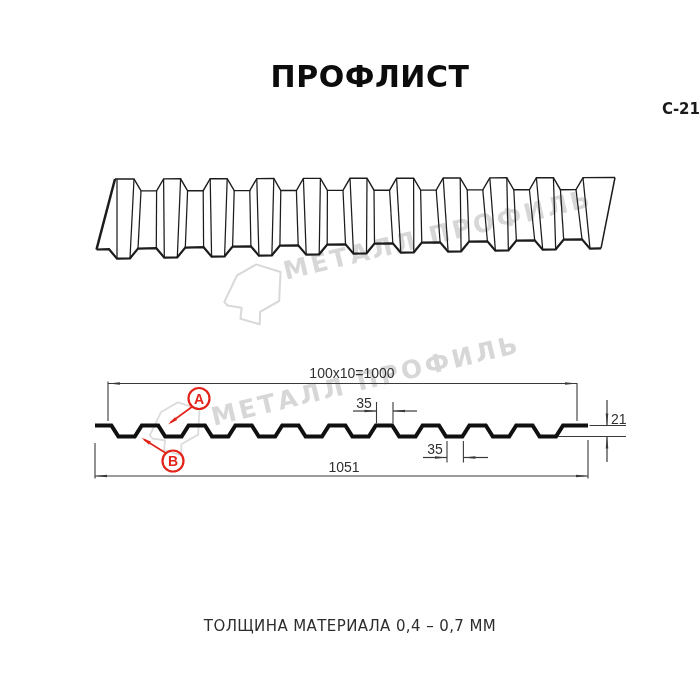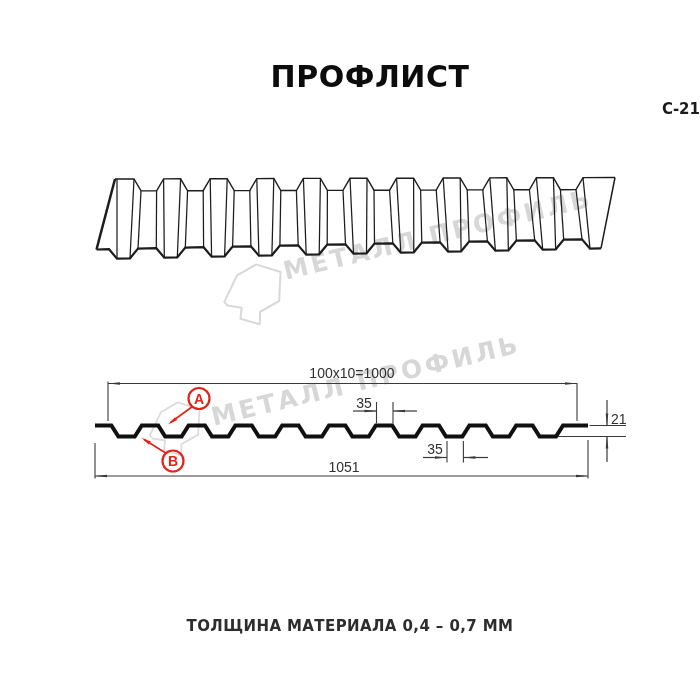--- a/index.html
+++ b/index.html
@@ -3,21 +3,21 @@
 <meta charset="utf-8">
 <style>
   html,body{margin:0;padding:0;background:#ffffff;}
   #page{position:relative;width:700px;height:700px;background:#ffffff;overflow:hidden;
         font-family:"DejaVu Sans",sans-serif;}
   .title{position:absolute;top:60px;left:0;width:700px;text-align:center;
          font-size:30px;font-weight:700;letter-spacing:.5px;color:#0c0c0c;line-height:34px;padding-left:20px;}
   .subtitle{position:absolute;top:100px;left:0;width:700px;text-align:right;
          font-size:15px;font-weight:600;color:#1a1a1a;line-height:18px;}
   .footer{position:absolute;top:616px;left:0;width:700px;text-align:center;
-         font-size:15px;font-weight:700;letter-spacing:.4px;color:#2d2d2d;line-height:20px;}
+         font-size:15px;font-weight:400;letter-spacing:.4px;color:#2d2d2d;line-height:20px;}
   .wm-text{position:absolute;white-space:nowrap;font-weight:700;font-size:25px;
          letter-spacing:3px;color:#d7d7d7;line-height:28px;
          transform-origin:0 50%;transform:rotate(-13.5deg);}
   .wm-logo{position:absolute;}
   #drawing-svg{position:absolute;left:0;top:0;}
 </style>
 </head>
 <body>
 
 <div id="page">

